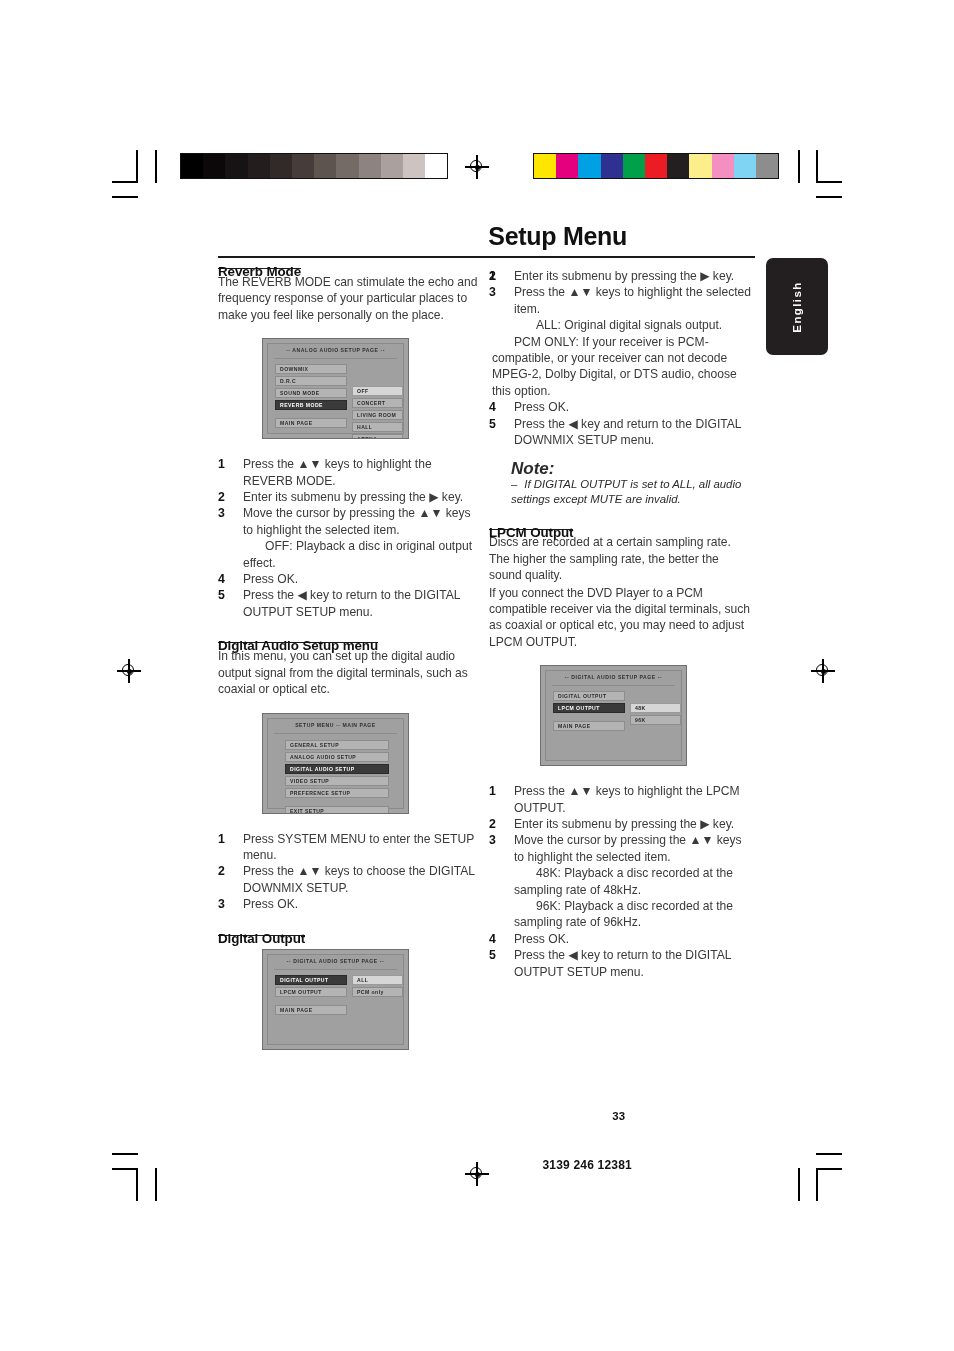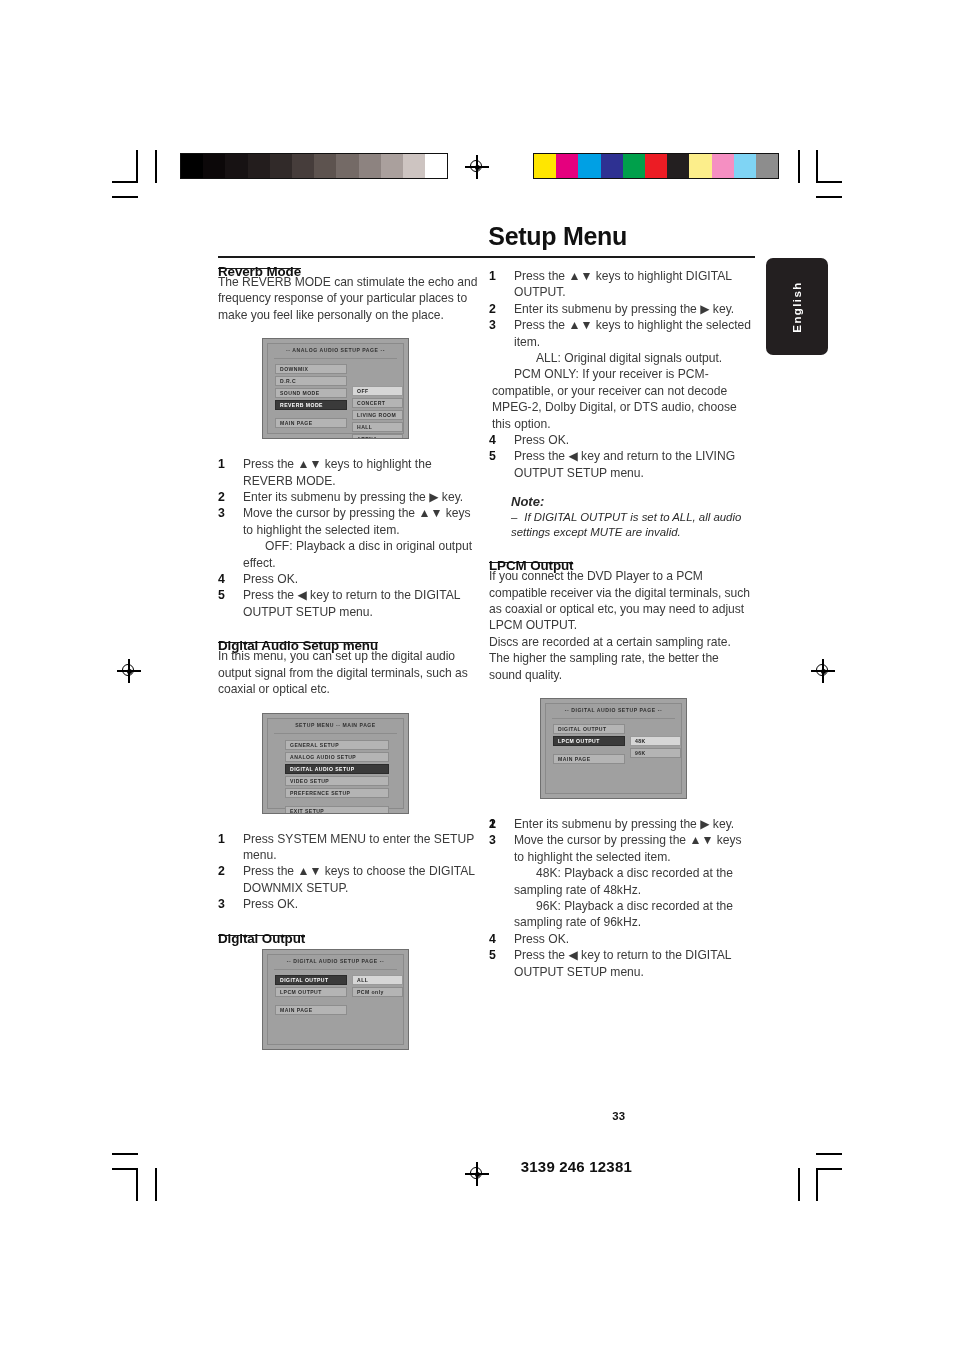--- a/index.html
+++ b/index.html
@@ -167,21 +167,21 @@
     margin-top: 13px;
     padding-left: 22px;
     font-size: 11.4px;
     line-height: 15.3px;
     color: #2b2b2b;
   }
   .note .note-h {
     font-style: italic;
     font-weight: bold;
     display: block;
-    font-size: 13px;
+    font-size: 17px;
   }
   .note .note-b {
     font-style: italic;
     display: block;
   }
   .note .dash { margin-right: 7px; }
 
   
   .osd {
     position: relative;
@@ -254,21 +254,21 @@
     right: 205px;
     top: 1110px;
     font-size: 11.4px;
     font-weight: bold;
     color: #111;
   }
   .docnum {
     position: absolute;
     right: 198px;
     top: 1158px;
-    font-size: 15px;
+    font-size: 12px;
     font-weight: bold;
     letter-spacing: 0.2px;
     color: #111;
   }
 </style>
 </head>
 <body>
 
 <div class="page">
 
@@ -479,56 +479,55 @@
       </div>
     </div>
 
   </div>
 
   <div class="col right">
 
     <ol class="steps" style="margin-top:0;">
       <li>
         <span class="num">1</span>
-        <span>Press the ▲▼ keys to highlight DIGITAL OUTPUT.</span>
       </li>
       <li>
         <span class="num">2</span>
         <span>Enter its submenu by pressing the ▶ key.</span>
       </li>
       <li>
         <span class="num">3</span>
         <span>Press the ▲▼ keys to highlight the selected item.</span>
         <span class="sub hang">ALL: Original digital signals output.</span>
         <span class="sub hang" style="margin-left:-22px;">PCM ONLY: If your receiver is PCM-compatible, or your receiver can not decode MPEG-2, Dolby Digital, or DTS audio, choose this option.</span>
       </li>
       <li>
         <span class="num">4</span>
         <span>Press OK.</span>
       </li>
       <li>
         <span class="num">5</span>
-        <span>Press the ◀ key and return to the LIVING OUTPUT SETUP menu.</span>
+        <span>Press the ◀ key and return to the DIGITAL DOWNMIX SETUP menu.</span>
       </li>
     </ol>
 
     <div class="note">
       <span class="note-h">Note:</span>
       <span class="note-b">
         <span class="dash">–</span><span>If DIGITAL OUTPUT is set to ALL, all audio settings except MUTE are invalid.</span>
       </span>
     </div>
 
     <div class="spacer-l"></div>
 
     <div class="sec-wrap">
       <h3 class="section">LPCM Output</h3>
     </div>
+    <p class="body" style="margin-top:0;">Discs are recorded at a certain sampling rate. The higher the sampling rate, the better the sound quality.</p>
     <p class="body">If you connect the DVD Player to a PCM compatible receiver via the digital terminals, such as coaxial or optical etc, you may need to adjust LPCM OUTPUT.</p>
-    <p class="body" style="margin-top:0;">Discs are recorded at a certain sampling rate. The higher the sampling rate, the better the sound quality.</p>
 
     <div class="spacer-m"></div>
 
     <div class="osd" style="width:147px; height:101px; margin-left:51px;">
       <div class="osd-inner">
         <div class="osd-title">-- DIGITAL AUDIO SETUP PAGE --</div>
         <div class="osd-titlerule"></div>
 
         <div class="menu" style="left:7px; top:20px; width:72px;">
           <div class="mi">DIGITAL OUTPUT</div>
@@ -541,20 +540,21 @@
           <div class="mi">96K</div>
         </div>
       </div>
     </div>
 
     <div class="spacer-m"></div>
 
     <ol class="steps">
       <li>
         <span class="num">1</span>
+        <span>Press the ▲▼ keys to highlight the LPCM OUTPUT.</span>
       </li>
       <li>
         <span class="num">2</span>
         <span>Enter its submenu by pressing the ▶  key.</span>
       </li>
       <li>
         <span class="num">3</span>
         <span>Move the cursor by pressing the ▲▼ keys to highlight the selected item.</span>
         <span class="sub hang">48K: Playback a disc recorded at the sampling rate of 48kHz.</span>
         <span class="sub hang">96K: Playback a disc recorded at the sampling rate of 96kHz.</span>

